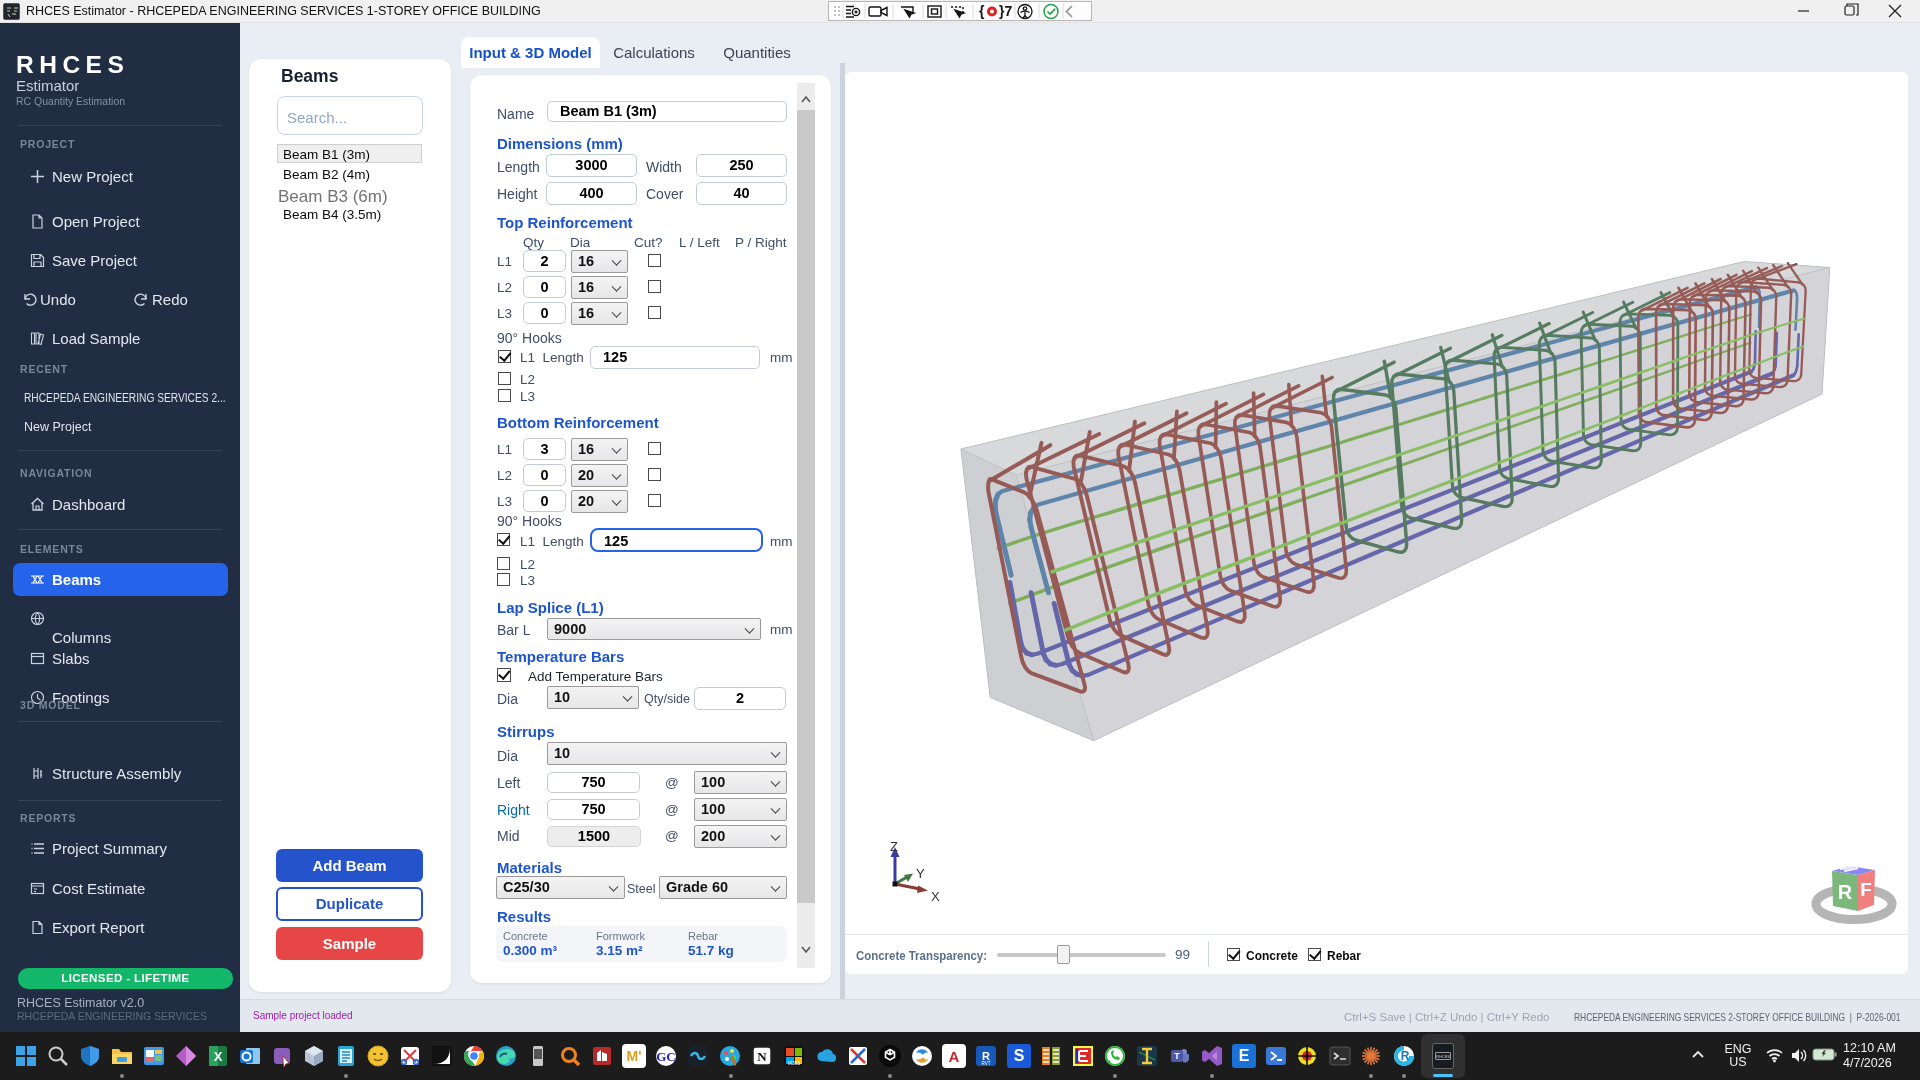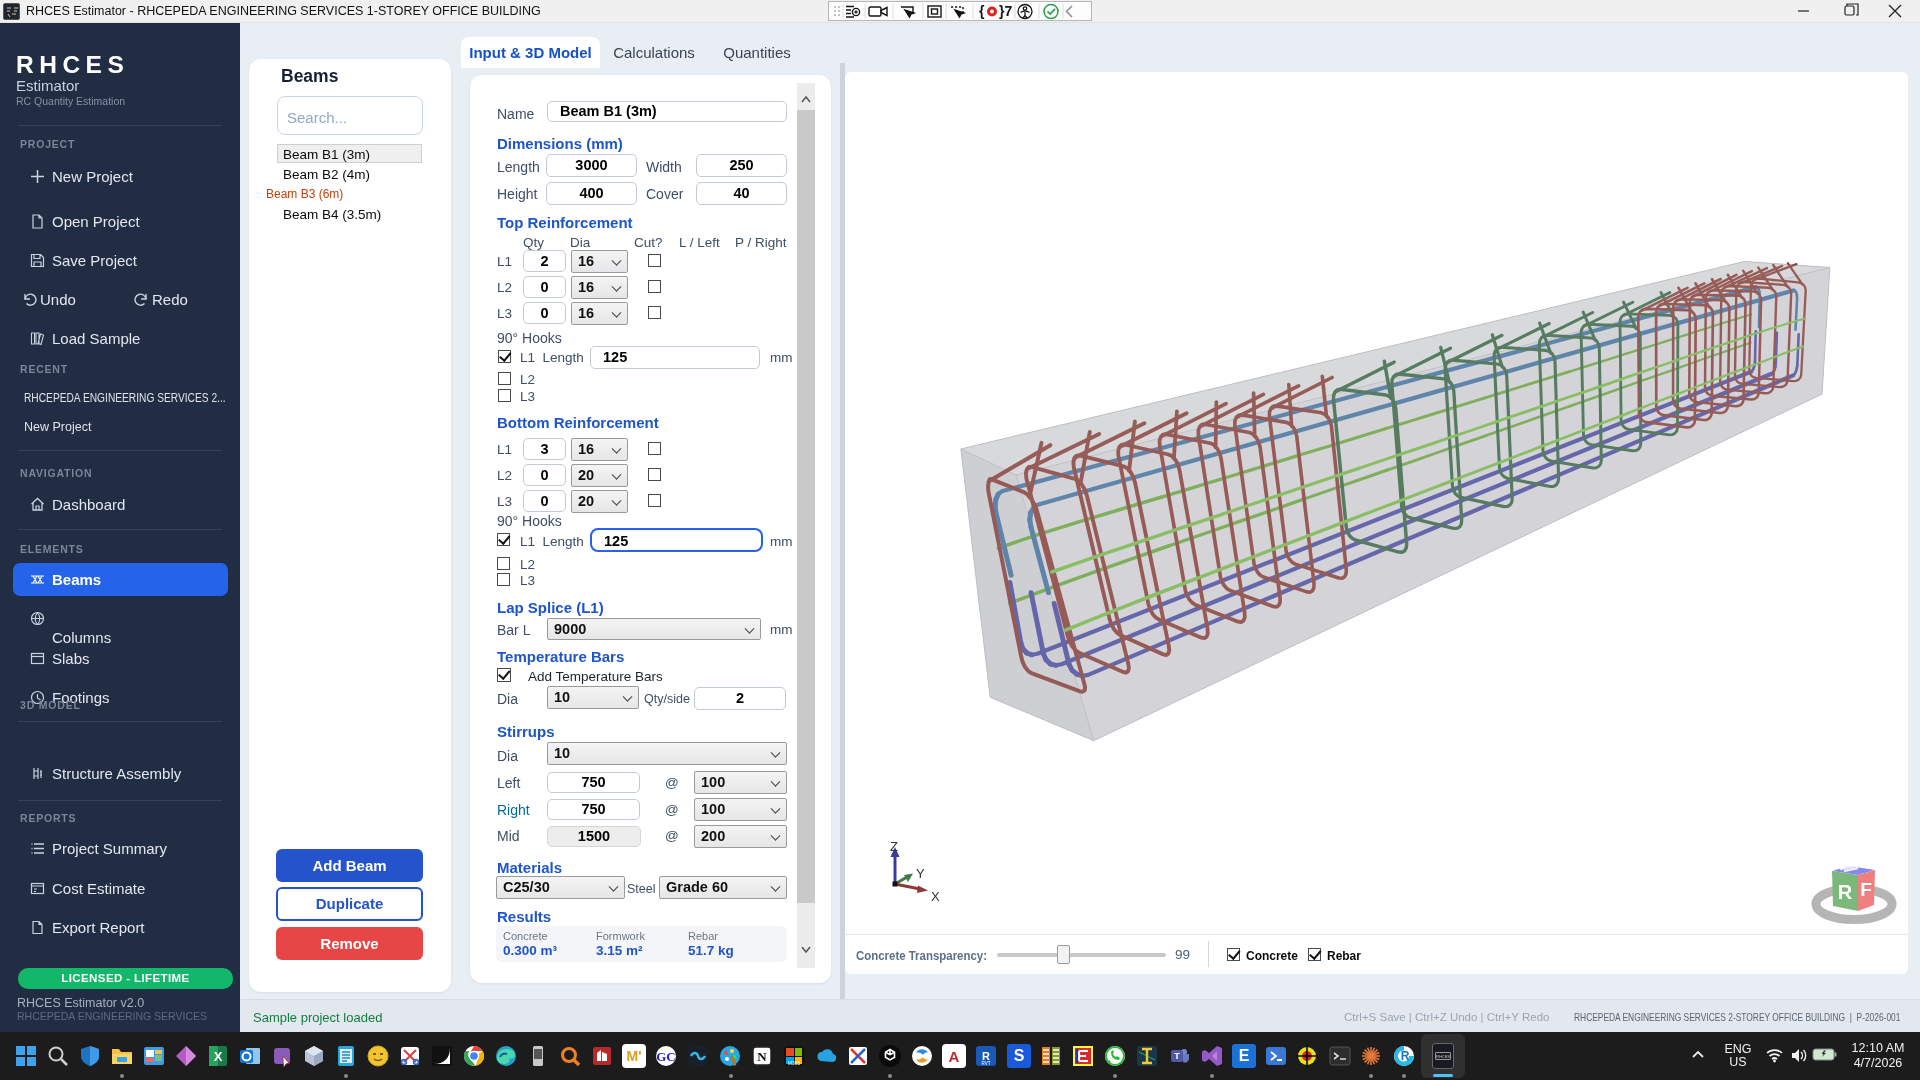--- a/index.html
+++ b/index.html
@@ -170,25 +170,25 @@
  <div class="abs" style="left:17px;top:987px;font-size:10.5px;color:#5e6a7f">RHCEPEDA ENGINEERING SERVICES</div>
 </div>
 
 <div id="beamscard">
  <div class="abs" style="left:32px;top:7px;font-size:17.5px;font-weight:bold;color:#172033">Beams</div>
  <div class="abs" style="left:28px;top:37px;width:146px;height:39px;background:#fff;border:1px solid #c8d4e8;border-radius:8px"></div>
  <div class="abs" style="left:38px;top:50px;font-size:15px;color:#90a8c6">Search...</div>
  <div class="abs" style="left:28px;top:85px;width:145px;height:19px;background:#efefef;border:1px solid #cfcfcf"></div>
  <div class="abs" style="left:34px;top:88px;font-size:13.5px;color:#0a0a0a">Beam B1 (3m)</div>
  <div class="abs" style="left:34px;top:108px;font-size:13.5px;color:#0a0a0a">Beam B2 (4m)</div>
- <div class="abs" style="left:17px;top:128px;font-size:12px;color:#c2410c">Beam B3 (6m)</div>
+ <div class="abs" style="left:29px;top:128px;font-size:17px;color:#737373">Beam B3 (6m)</div>
  <div class="abs" style="left:34px;top:148px;font-size:13.5px;color:#0a0a0a">Beam B4 (3.5m)</div>
  <div class="abs" style="left:27px;top:790px;width:147px;height:33px;background:#2453cb;border-radius:6px;color:#fff;font-weight:bold;font-size:15px;text-align:center;line-height:33px">Add Beam</div>
  <div class="abs" style="left:27px;top:828px;width:147px;height:34px;background:#fff;border:2px solid #2453cb;border-radius:6px;color:#2453cb;font-weight:bold;font-size:15px;text-align:center;line-height:30px">Duplicate</div>
- <div class="abs" style="left:27px;top:868px;width:147px;height:33px;background:#e64646;border-radius:6px;color:#fff;font-weight:bold;font-size:15px;text-align:center;line-height:33px">Remove</div>
+ <div class="abs" style="left:27px;top:868px;width:147px;height:33px;background:#e64646;border-radius:6px;color:#fff;font-weight:bold;font-size:15px;text-align:center;line-height:33px">Sample</div>
 </div>
 
 <div id="tabact">Input &amp; 3D Model</div>
 <div class="tabin" style="left:608px;width:92px">Calculations</div>
 <div class="tabin" style="left:714px;width:86px">Quantities</div>
 
 <div id="formcard">
     <div class="abs" style="left:27px;top:31px;font-size:14px;color:#3f4e66;white-space:nowrap">Name</div>
  <div class="abs" style="left:77px;top:26px;width:240px;height:21px;background:#fff;border:1px solid #c3cbd7;border-radius:5px;font-size:14.5px;font-weight:bold;color:#000;text-align:left;padding-left:12px;line-height:19px">Beam B1 (3m)</div>
  <div class="fh" style="top:60px">Dimensions (mm)</div>
@@ -490,21 +490,21 @@
 <div class="abs" style="left:212px;top:873px;width:13px;height:19px;background:#f2f2f2;border:1px solid #9a9a9a;border-radius:2px"></div>
 <div class="abs" style="left:330px;top:875px;font-size:13.5px;color:#4a6078">99</div>
 <div class="abs" style="left:363px;top:869px;width:1px;height:26px;background:#d0d6dd"></div>
 <div class="cb cbc" style="left:382px;top:876px"></div>
 <div class="abs" style="left:401px;top:876px;font-size:13px;font-weight:bold;color:#0a0a0a;transform:scaleX(0.92);transform-origin:left center">Concrete</div>
 <div class="cb cbc" style="left:463px;top:876px"></div>
 <div class="abs" style="left:482px;top:876px;font-size:13px;font-weight:bold;color:#0a0a0a;transform:scaleX(0.92);transform-origin:left center">Rebar</div>
 </div>
 
 <div id="statusbar">
- <div class="abs" style="left:13px;top:10px;font-size:13px;color:#15803d">Sample project loaded</div>
+ <div class="abs" style="left:13px;top:10px;font-size:10px;color:#a21caf">Sample project loaded</div>
  <div class="abs" style="left:1104px;top:11px;font-size:11.5px;color:#9aa4b2">Ctrl+S Save | Ctrl+Z Undo | Ctrl+Y Redo</div>
  <div class="abs" style="left:1334px;top:11px;font-size:11.5px;color:#5b6573;white-space:nowrap;transform:scaleX(0.73);transform-origin:left center">RHCEPEDA ENGINEERING SERVICES 2-STOREY OFFICE BUILDING&nbsp;&nbsp;|&nbsp;&nbsp;P-2026-001</div>
 </div>
 
 <div id="taskbar">
     <div class="abs" style="left:14px;top:12px;width:24px;height:24px"><svg width="24" height="24" viewBox="0 0 24 24">
         <g fill="#3da3e8">
           <rect x="2" y="2" width="9" height="9"></rect>
           <rect x="13" y="2" width="9" height="9"></rect>
           <rect x="2" y="13" width="9" height="9"></rect>
@@ -755,14 +755,14 @@
     </svg>
  <svg class="abs" style="left:1789px;top:14px" width="20" height="18">
       <path d="M3 7v5h3l4 4V3L6 7z" fill="#f0f0f0"></path>
       <path d="M12 6a5 5 0 0 1 0 7M14.5 4a8 8 0 0 1 0 11" stroke="#f0f0f0" stroke-width="1.4" fill="none"></path>
     </svg>
  <svg class="abs" style="left:1812px;top:15px" width="25" height="15">
       <rect x="1" y="2" width="21" height="11" rx="2.5" fill="#cfe8cf" stroke="#888" stroke-width="1"></rect>
       <rect x="22.5" y="5.5" width="2" height="4" fill="#aaa"></rect>
       <path d="M12 3.5l-2.5 3.5h2l-1.5 3 4-4h-2l2-2.5z" fill="#333"></path>
     </svg>
- <div class="abs" style="left:1843px;top:9px;width:70px;text-align:center;font-size:12.5px;color:#f0f0f0;line-height:15px">12:10 AM<br>4/7/2026</div>
+ <div class="abs" style="left:1843px;top:9px;width:70px;text-align:left;font-size:12.5px;color:#f0f0f0;line-height:15px">12:10 AM<br>4/7/2026</div>
   </div>
 
 </body></html>

